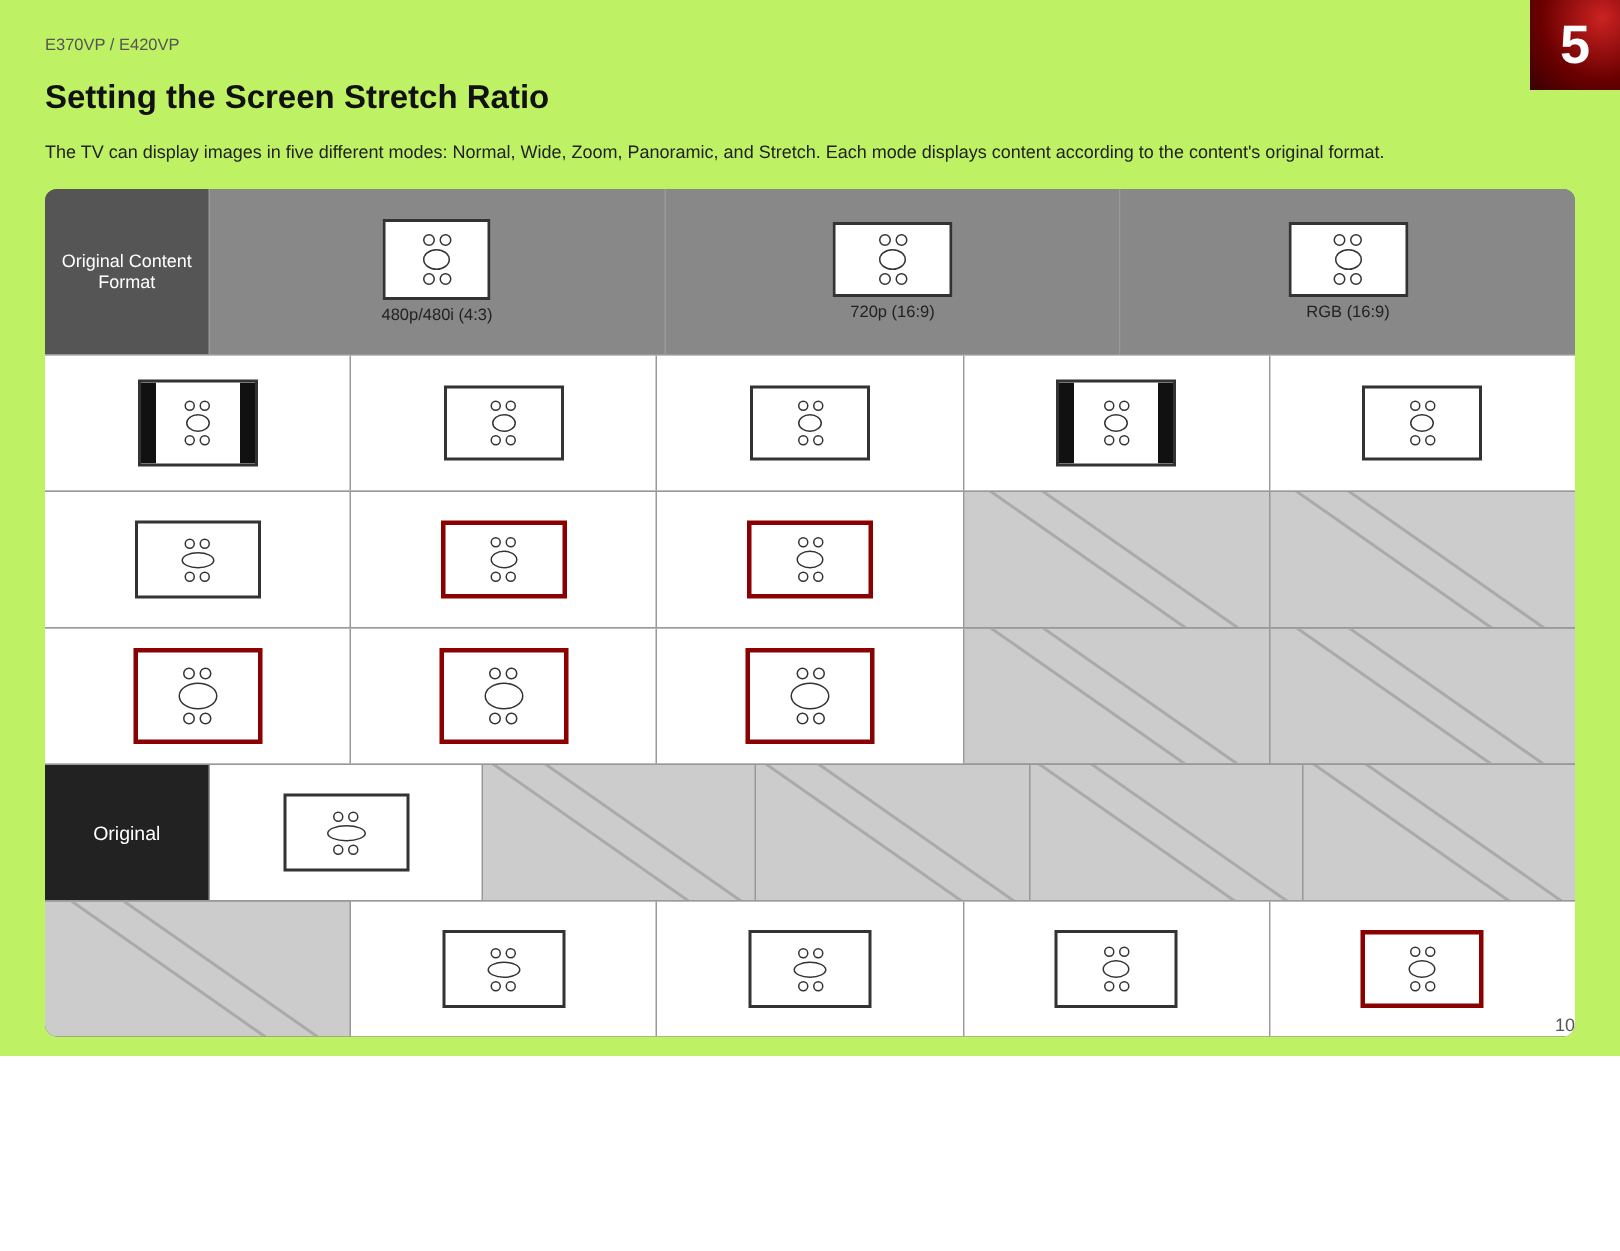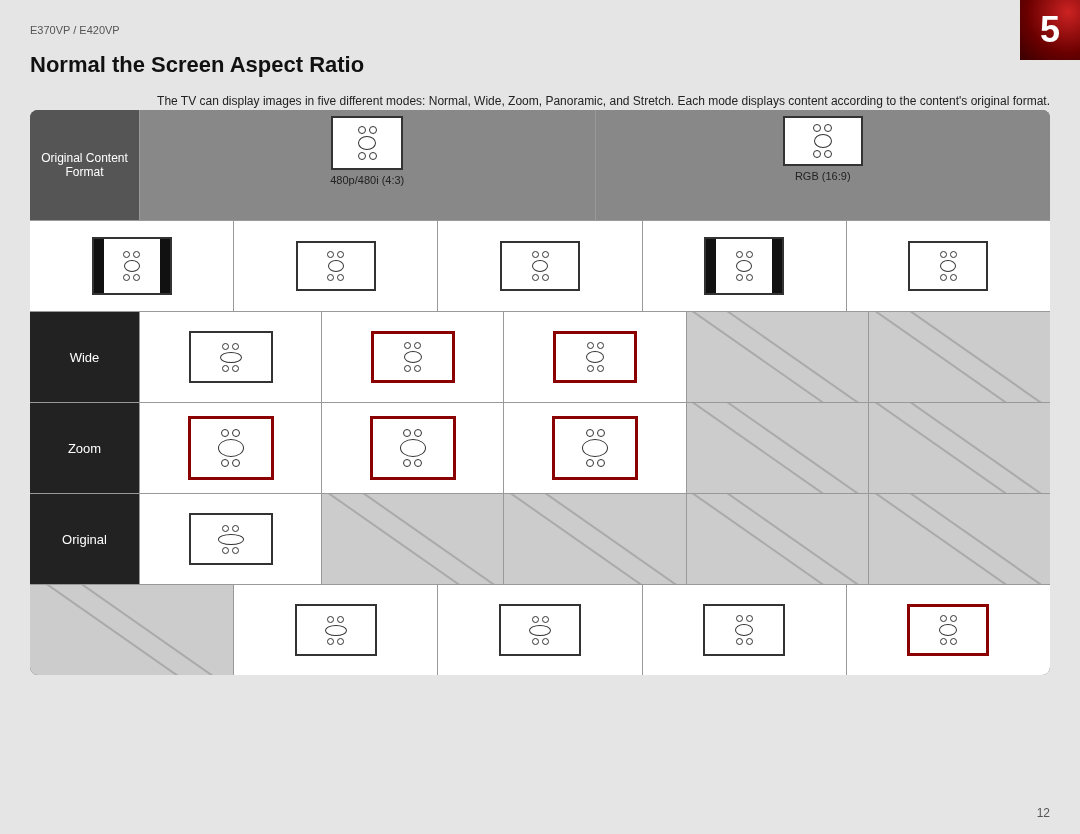--- a/index.html
+++ b/index.html
@@ -7,22 +7,22 @@
       font-family: Arial, sans-serif;
       background: #fff;
       width: 1080px;
       height: 834px;
       position: relative;
       overflow: hidden;
     }
 
     .page-container {
       width: 1080px;
-      height: 834px;
-      background: #e5e5e5;
+      height: 704px;
+      background: #bef264;
       position: relative;
       padding: 20px 30px 20px 30px;
     }
 
     
     .top-bar {
       display: flex;
       justify-content: space-between;
       align-items: flex-start;
       margin-bottom: 16px;
@@ -63,21 +63,21 @@
       font-size: 22px;
       font-weight: bold;
       color: #111;
       margin-bottom: 14px;
     }
 
     
     .intro-section {
       display: flex;
       gap: 40px;
-      text-align: right;
+      margin-bottom: 16px;
     }
     .intro-left, .intro-right {
       flex: 1;
       font-size: 12px;
       line-height: 1.5;
       color: #222;
     }
 
     
     .aspect-table {
@@ -141,20 +141,21 @@
       min-height: 90px;
     }
     .content-cell:last-child {
       border-right: none;
     }
 
     .header-cell {
       flex: 1;
       display: flex;
       align-items: center;
+      justify-content: center;
       padding: 6px;
       border-right: 1px solid #999;
       background: #888;
       flex-direction: column;
       min-height: 110px;
     }
     .header-cell:last-child {
       border-right: none;
     }
 
@@ -262,21 +263,21 @@
 <div class="page-container">
 
   <div class="top-bar">
     <span class="model-number">E370VP / E420VP</span>
   </div>
 
   <div class="page-badge">
     <span class="page-badge-num">5</span>
   </div>
 
-  <h1 class="page-title">Normal the Screen Aspect Ratio</h1>
+  <h1 class="page-title">Setting the Screen Stretch Ratio</h1>
 
   <div class="intro-section">
     <div class="intro-left">The TV can display images in five different modes: Normal, Wide, Zoom, Panoramic, and Stretch. Each mode displays content according to the content's original format.</div>
   </div>
 
   <div class="aspect-table">
 
     <div class="table-row header-row">
       <div class="label-cell">
         <span>Original Content Format</span>
@@ -296,20 +297,40 @@
               <div class="circles-row">
                   <span class="circle-sm" style="width:8px;height:8px;"></span>
                   <span class="circle-sm" style="width:8px;height:8px;"></span>
                 </div>
             </div>
           </div>
         </div>
         <div class="col-label">480p/480i (4:3)</div>
       </div>
 
+      <div class="header-cell">
+        <div class="screen-wrap">
+          <div class="tv-screen" style="width:80px;height:50px;">
+            <div class="circles-group">
+              <div class="circles-row">
+                  <span class="circle-sm" style="width:8px;height:8px;"></span>
+                  <span class="circle-sm" style="width:8px;height:8px;"></span>
+                </div>
+              <div class="circles-row">
+                  <span class="circle-lg" style="width:18px;height:14px;"></span>
+                </div>
+              <div class="circles-row">
+                  <span class="circle-sm" style="width:8px;height:8px;"></span>
+                  <span class="circle-sm" style="width:8px;height:8px;"></span>
+                </div>
+            </div>
+          </div>
+        </div>
+        <div class="col-label">720p (16:9)</div>
+      </div>
 
 
 
       <div class="header-cell">
         <div class="screen-wrap">
           <div class="tv-screen" style="width:80px;height:50px;">
             <div class="circles-group">
               <div class="circles-row">
                   <span class="circle-sm" style="width:8px;height:8px;"></span>
                   <span class="circle-sm" style="width:8px;height:8px;"></span>
@@ -429,23 +450,20 @@
                   <span class="circle-sm" style="width:7px;height:7px;"></span>
                   <span class="circle-sm" style="width:7px;height:7px;"></span>
                 </div>
             </div>
           </div>
         </div>
       </div>
     </div>
 
     <div class="table-row">
-      <div class="mode-label-cell">
-        <span>Wide</span>
-      </div>
 
       <div class="content-cell">
         <div class="screen-wrap">
           <div class="tv-screen" style="width:84px;height:52px;">
             <div class="circles-group">
               <div class="circles-row">
                   <span class="circle-sm" style="width:7px;height:7px;"></span>
                   <span class="circle-sm" style="width:7px;height:7px;"></span>
                 </div>
               <div class="circles-row">
@@ -505,23 +523,20 @@
         <div class="diagonal-line diag2"></div>
       </div>
 
       <div class="unavailable-cell">
         <div class="diagonal-line diag1"></div>
         <div class="diagonal-line diag2"></div>
       </div>
     </div>
 
     <div class="table-row">
-      <div class="mode-label-cell">
-        <span>Zoom</span>
-      </div>
 
       <div class="content-cell">
         <div class="screen-wrap">
           <div class="tv-screen red-border" style="width:86px;height:64px;">
             <div class="circles-group">
               <div class="circles-row">
                   <span class="circle-sm" style="width:8px;height:8px;"></span>
                   <span class="circle-sm" style="width:8px;height:8px;"></span>
                 </div>
               <div class="circles-row">
@@ -716,15 +731,15 @@
                   <span class="circle-sm" style="width:7px;height:7px;"></span>
                 </div>
             </div>
           </div>
         </div>
       </div>
     </div>
 
   </div>
 
-  <div class="page-number">12</div>
+  <div class="page-number">10</div>
 
 </div>
 
 </body></html>

